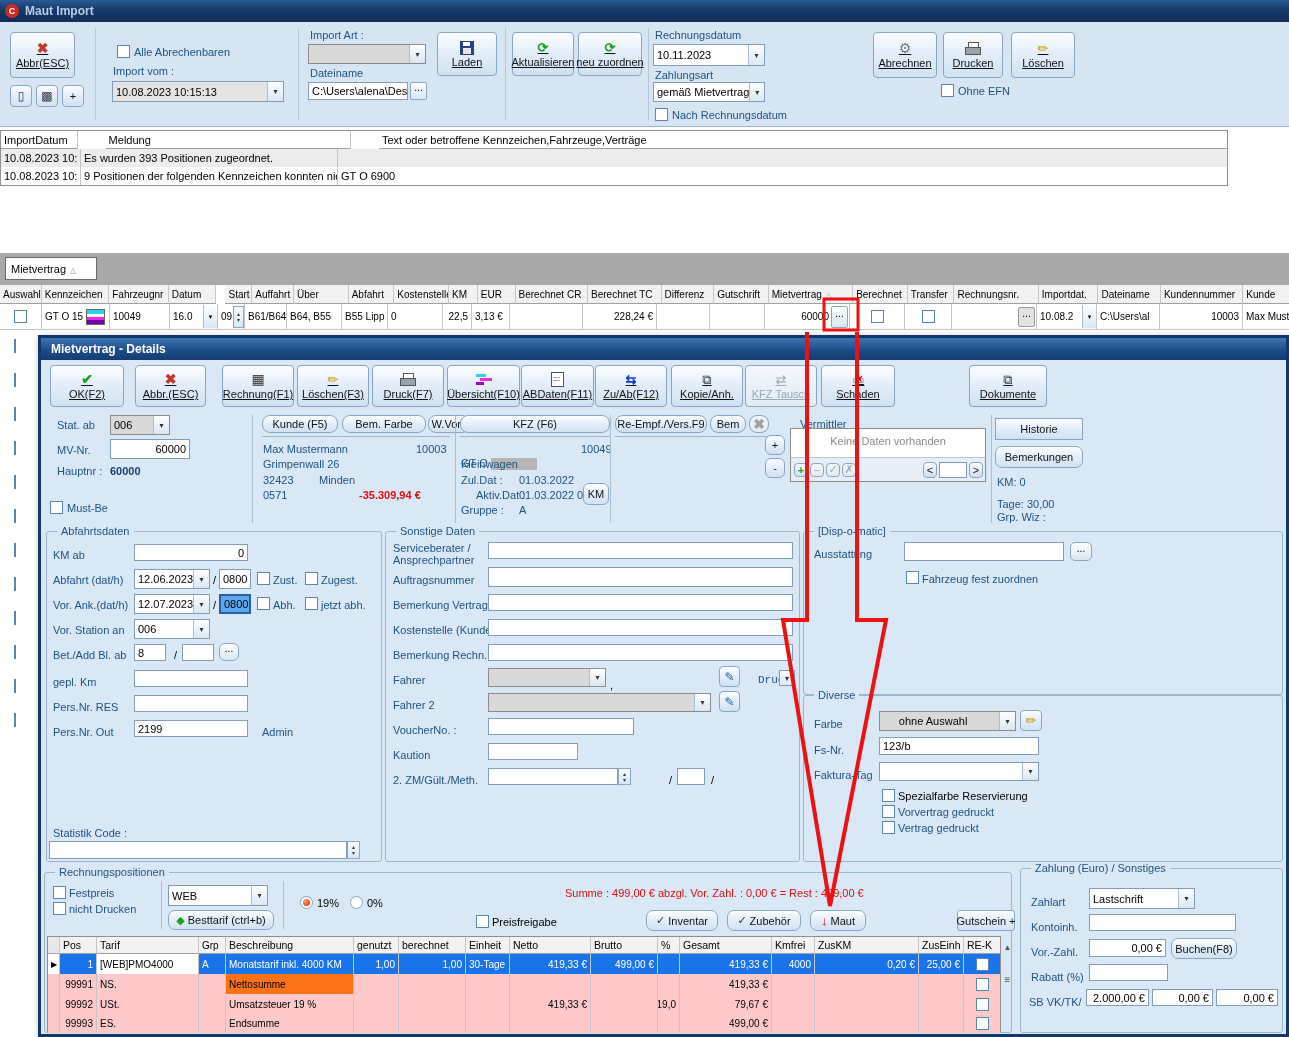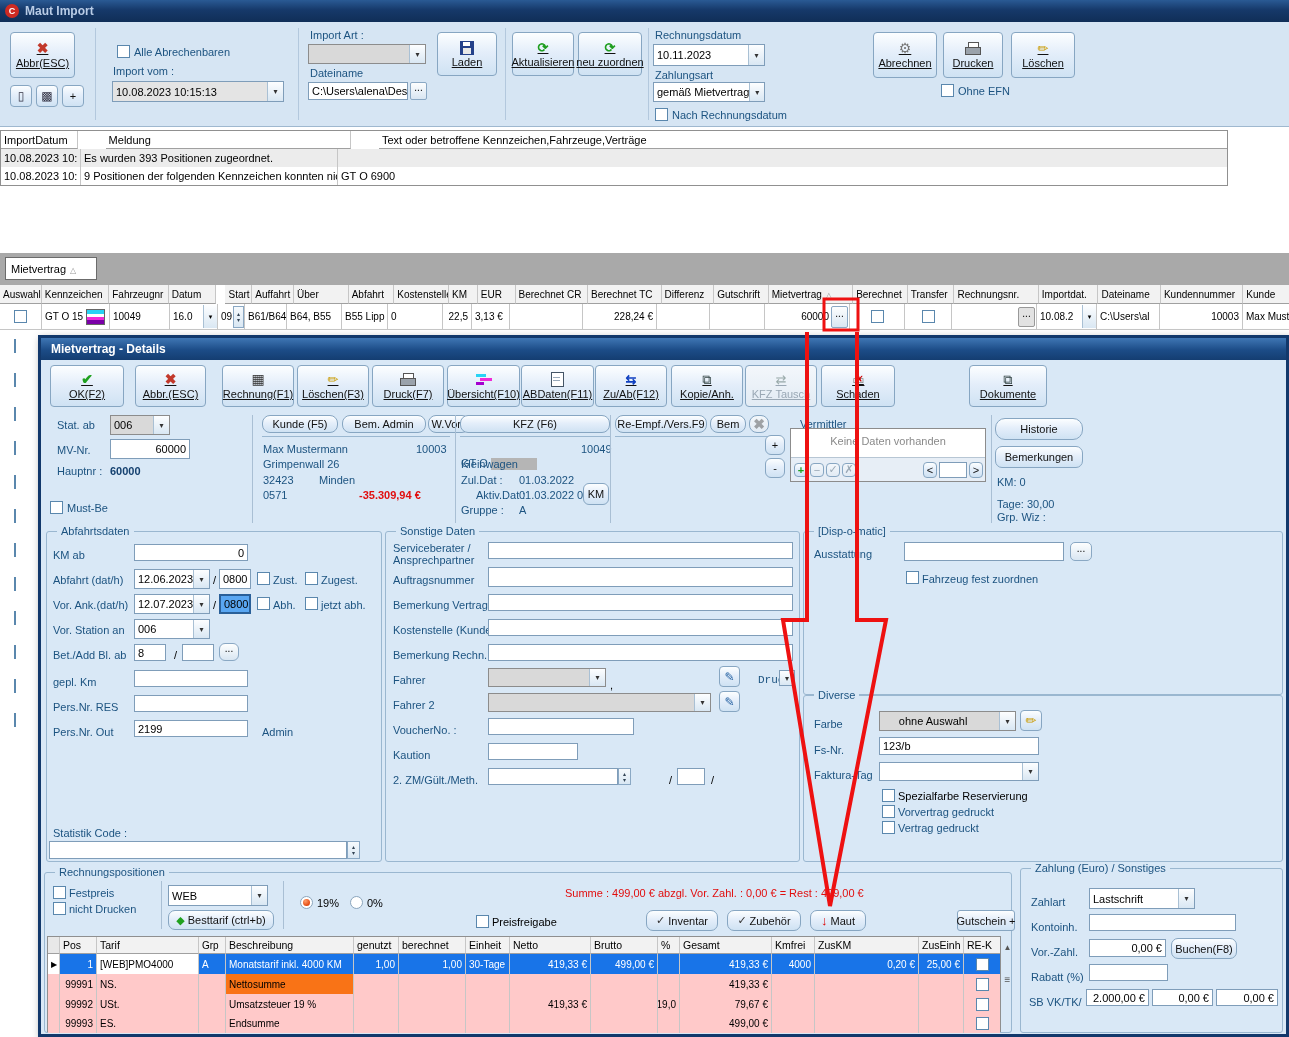--- a/index.html
+++ b/index.html
@@ -369,21 +369,21 @@
     <div class="inp r" style="left:69px;top:101px;width:80px;height:20px;">
         <span>60000</span>
       </div>
     <span class="lb" style="left:16px;top:127px;">Hauptnr :</span>
     <span class="lb bold" style="left:69px;top:127px;color:#14406f;">60000</span>
     <span class="cbx" style="left:9px;top:163px;"></span>
     <span class="lb" style="left:26px;top:164px;">Must-Be</span>
     <div class="vsep" style="left:211px;top:77px;height:108px;background:#a9bfd4;"></div>
 
     <div class="btn pill" style="left:221px;top:77px;width:76px;height:18px;">Kunde (F5)</div>
-    <div class="btn pill" style="left:301px;top:77px;width:84px;height:18px;">Bem. Admin</div>
+    <div class="btn pill" style="left:301px;top:77px;width:84px;height:18px;">Bem. Farbe</div>
     <div class="btn pill" style="left:387px;top:77px;width:42px;height:18px;">W.Vorl.</div>
     <div class="abs" style="left:221px;top:98px;width:188px;border-top:1px solid #9ab7d0;"></div>
     <span class="lb" style="left:222px;top:105px;">Max Mustermann</span>
     <span class="lb" style="left:375px;top:105px;">10003</span>
     <span class="lb" style="left:222px;top:120px;">Grimpenwall 26</span>
     <span class="lb" style="left:222px;top:136px;">32423</span>
     <span class="lb" style="left:278px;top:136px;">Minden</span>
     <span class="lb" style="left:222px;top:151px;">0571</span>
     <span class="lb red bold" style="left:318px;top:151px;">-35.309,94 €</span>
     <div class="vsep" style="left:414px;top:77px;height:108px;background:#a9bfd4;"></div>
@@ -419,21 +419,21 @@
         <span class="btn dis" style="position:relative;width:14px;height:14px;">−</span>
         <span class="btn dis" style="position:relative;width:14px;height:14px;">✓</span>
         <span class="btn dis" style="position:relative;width:14px;height:14px;">✗</span>
         <span class="btn" style="position:relative;width:14px;height:16px;margin-left:auto;">&lt;</span>
         <span class="inp" style="position:relative;width:28px;height:16px;"></span>
         <span class="btn" style="position:relative;width:14px;height:16px;margin-right:2px;">&gt;</span>
       </div>
     </div>
     <div class="vsep" style="left:950px;top:77px;height:108px;background:#a9bfd4;"></div>
 
-    <div class="btn" style="left:954px;top:80px;width:88px;height:22px;border-radius:10px;">Historie</div>
+    <div class="btn" style="left:954px;top:80px;width:88px;height:22px;border-radius:0;">Historie</div>
     <div class="btn" style="left:954px;top:108px;width:88px;height:22px;border-radius:7px;">Bemerkungen</div>
     <span class="lb" style="left:956px;top:138px;">KM: 0</span>
     <span class="lb" style="left:956px;top:160px;">Tage: 30,00</span>
     <span class="lb" style="left:956px;top:173px;">Grp. Wiz :</span>
 
     <div class="grp" style="left:5px;top:193px;width:336px;height:331px;">
       <span class="leg">Abfahrtsdaten</span>
       <span class="lb" style="left:6px;top:17px;">KM ab</span>
       <div class="inp r" style="left:87px;top:12px;width:114px;height:17px;">
           <span>0</span>

